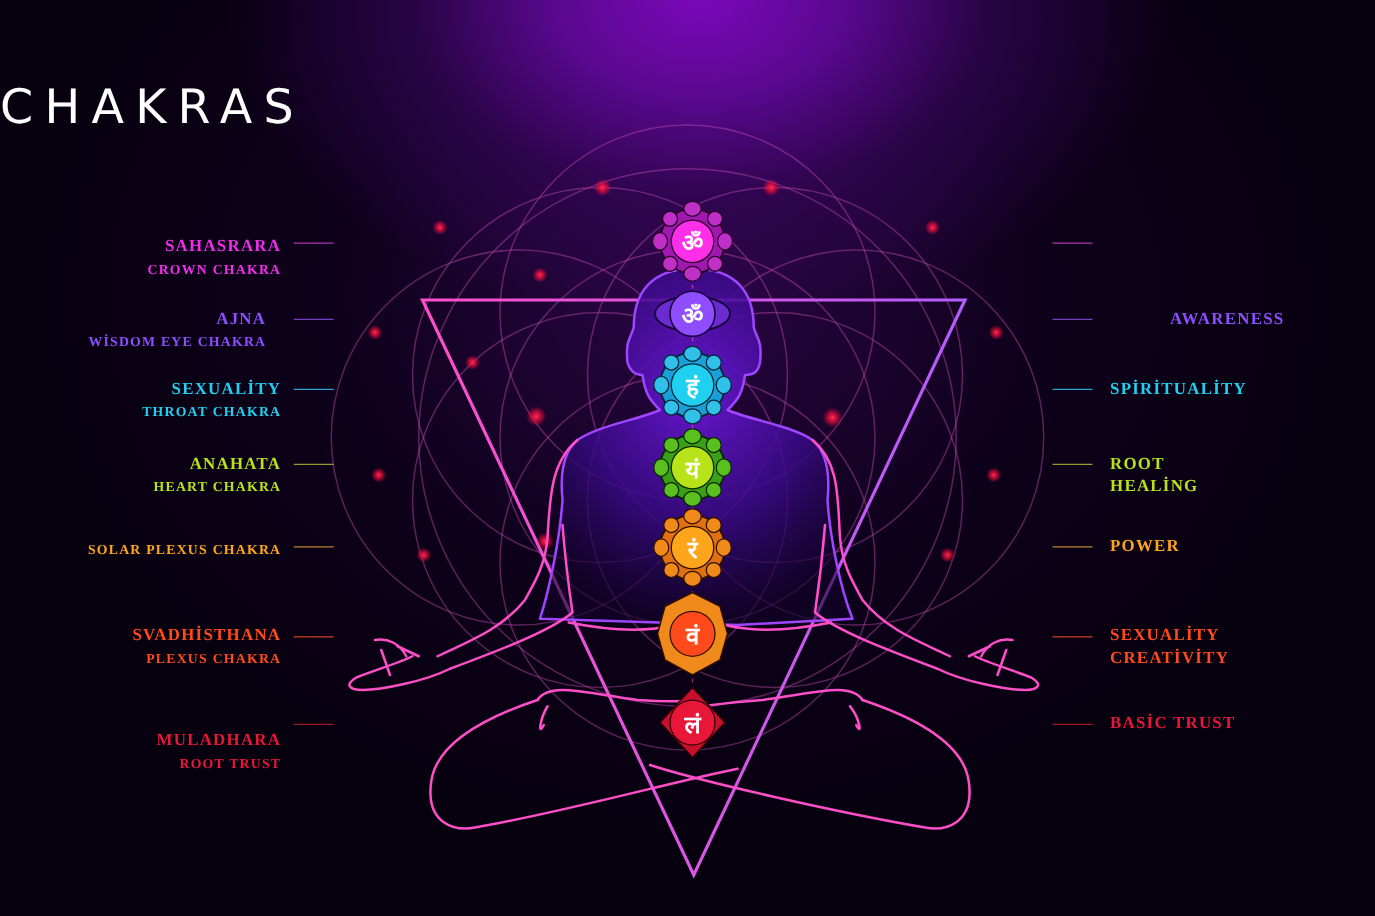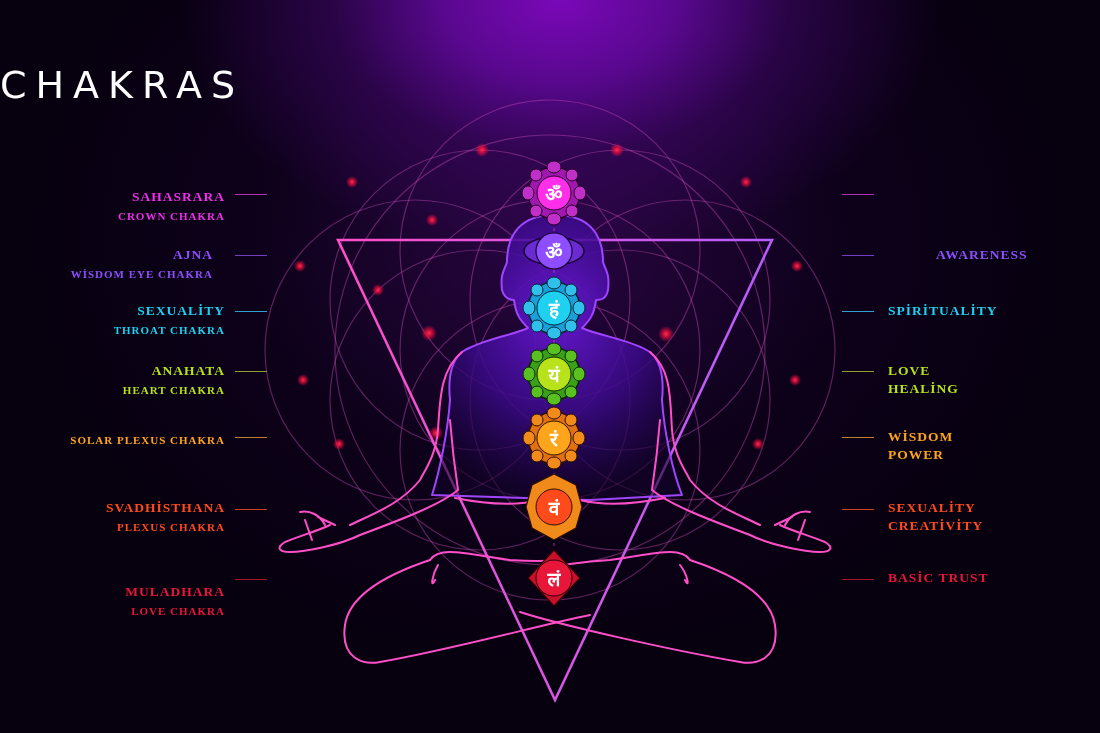--- a/index.html
+++ b/index.html
@@ -227,45 +227,44 @@
   <div class="tick" style="top:437px; left:235px; background:#c08030;"></div>
 
   <div class="label left" style="top:500px; left:15px; color:#ff4a1c;">
     <div class="name">SVADHİSTHANA</div>
     <div class="sub">PLEXUS CHAKRA</div>
   </div>
   <div class="tick" style="top:509px; left:235px; background:#d04020;"></div>
 
   <div class="label left" style="top:584px; left:15px; color:#e8173a;">
     <div class="name">MULADHARA</div>
-    <div class="sub">LOVE CHAKRA</div>
+    <div class="sub">ROOT TRUST</div>
   </div>
   <div class="tick" style="top:579px; left:235px; background:#a01828;"></div>
 
   <div class="tick" style="top:194px; left:842px; background:#b030b0;"></div>
 
   <div class="tick" style="top:255px; left:842px; background:#7040c0;"></div>
   <div class="label right" style="top:246px; left:936px; color:#8e4dff;">
     <div class="name">AWARENESS</div>
   </div>
 
   <div class="tick" style="top:311px; left:842px; background:#30a0d0;"></div>
   <div class="label right" style="top:302px; left:888px; color:#1fd0f0;">
     <div class="name">SPİRİTUALİTY</div>
   </div>
 
   <div class="tick" style="top:371px; left:842px; background:#90a030;"></div>
   <div class="label right" style="top:362px; left:888px; color:#b8e21a;">
-    <div class="name">LOVE</div>
+    <div class="name">ROOT</div>
     <div class="name">HEALİNG</div>
   </div>
 
   <div class="tick" style="top:437px; left:842px; background:#c08030;"></div>
   <div class="label right" style="top:428px; left:888px; color:#ffa51c;">
-    <div class="name">WİSDOM</div>
     <div class="name">POWER</div>
   </div>
 
   <div class="tick" style="top:509px; left:842px; background:#d04020;"></div>
   <div class="label right" style="top:499px; left:888px; color:#ff4a1c;">
     <div class="name">SEXUALİTY</div>
     <div class="name">CREATİVİTY</div>
   </div>
 
   <div class="tick" style="top:579px; left:842px; background:#a01828;"></div>

